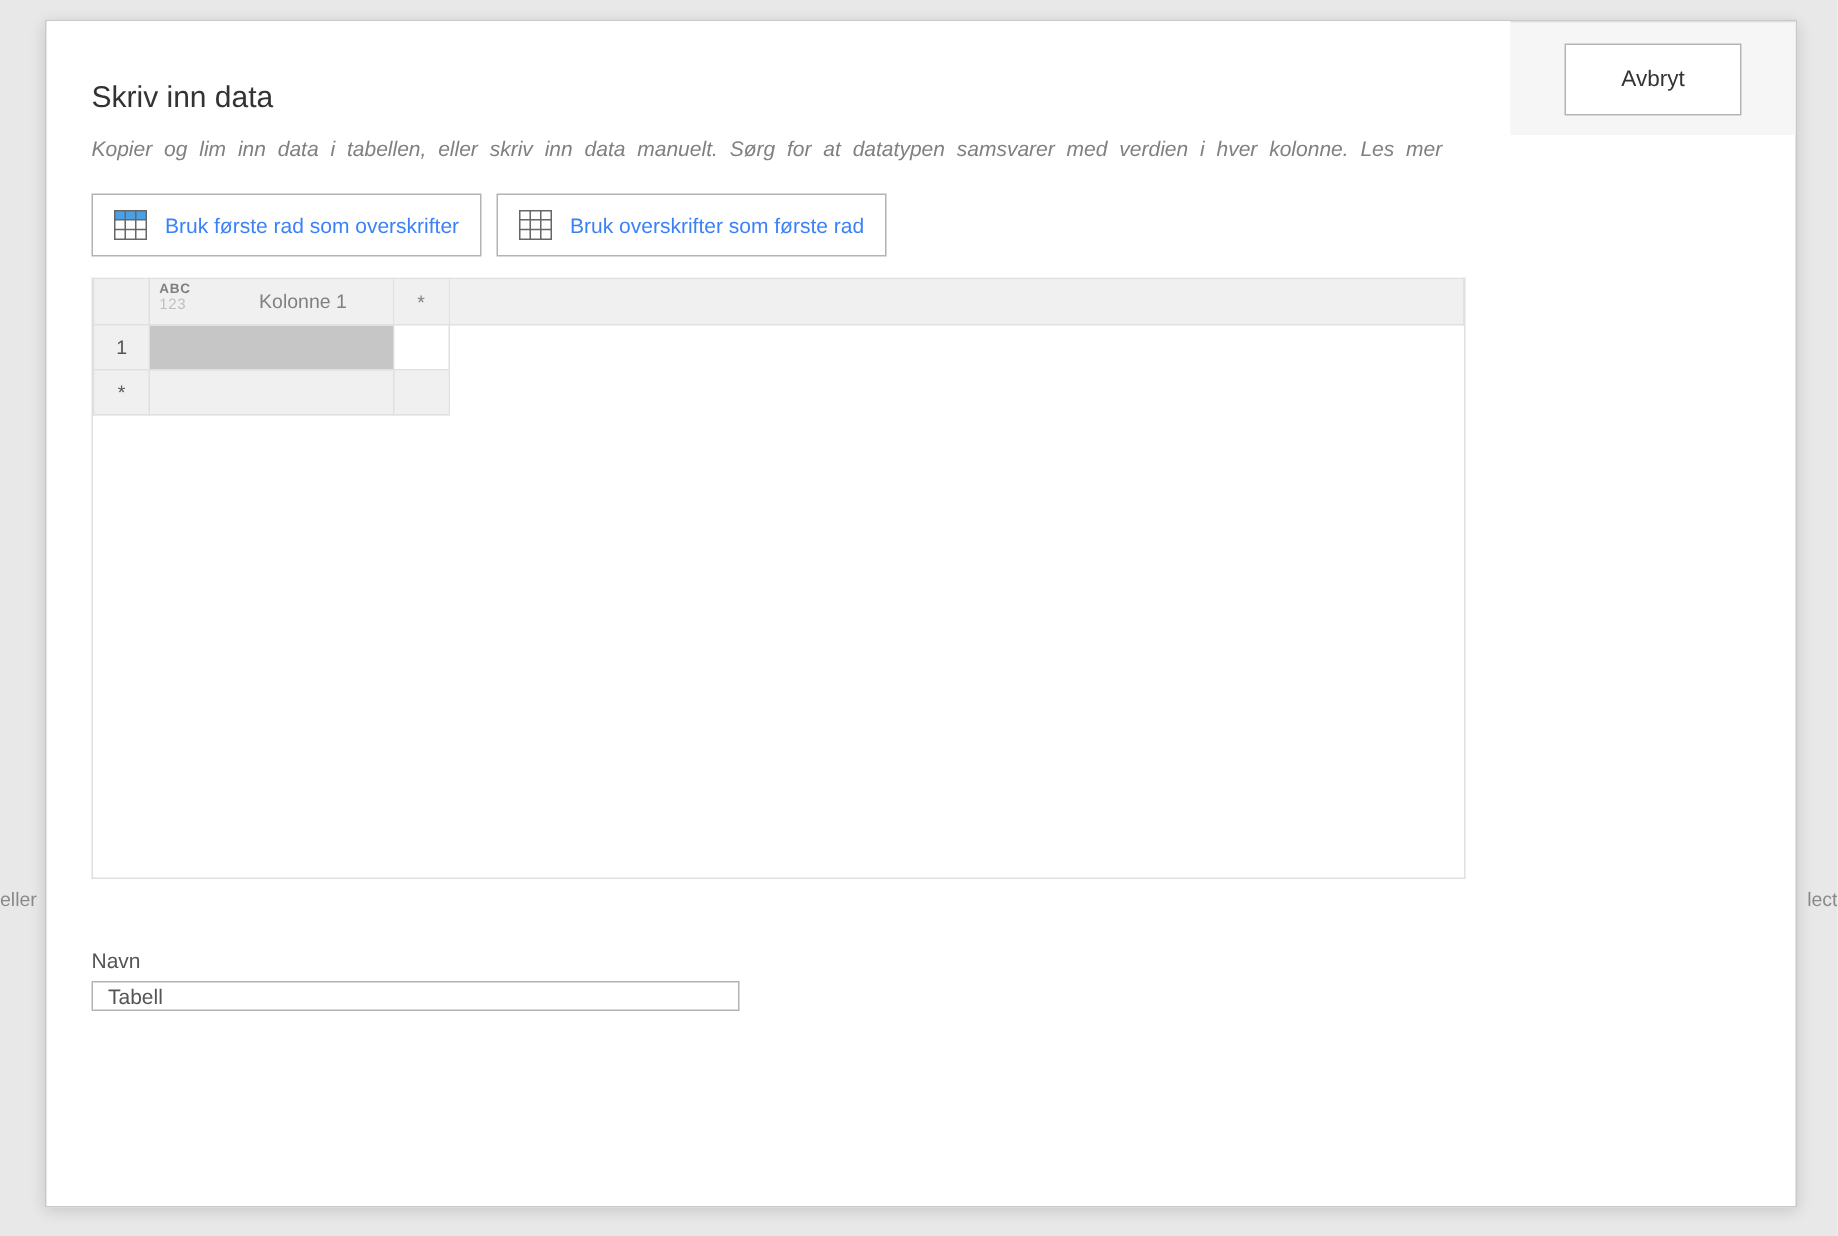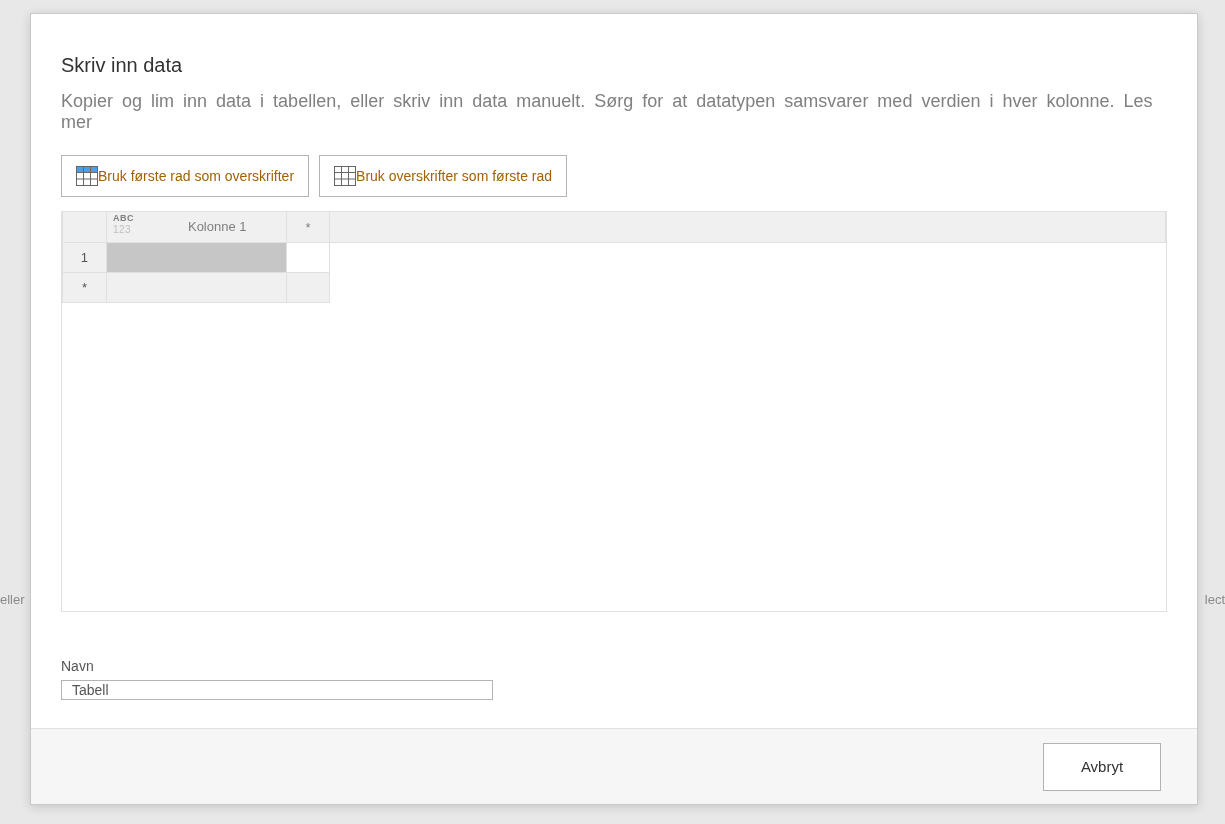--- a/index.html
+++ b/index.html
@@ -23,56 +23,58 @@
   .dialog {
     position: absolute;
     left: 30px;
     top: 13px;
     width: 1166px;
     height: 790px;
     background: #ffffff;
     border: 1px solid #c9c9c9;
     box-shadow: 0 2px 10px rgba(0,0,0,0.15);
     display: flex;
-    flex-direction: column;
+    flex-direction: row;
   }
   .dialog-body {
     flex: 1;
     padding: 0 30px;
     overflow: hidden;
   }
   .title {
     font-size: 20px;
     color: #333;
     margin-top: 40px;
     margin-bottom: 14px;
     font-weight: 400;
   }
   .description {
-    font-size: 18px;
+    font-size: 14px;
     color: #808080;
     margin-bottom: 22px;
     word-spacing: 4px;
+    font-style: italic;
   }
   .learn-more {
     color: #808080;
   }
   .toolbar {
     display: flex;
     gap: 10px;
     margin-bottom: 14px;
   }
   .tool-btn {
     display: inline-flex;
     align-items: center;
+    gap: 12px;
     border: 1px solid #b3b3b3;
     background: #fff;
     padding: 10px 14px;
     font-size: 14px;
-    color: #a16207;
+    color: #3b82f6;
     cursor: pointer;
     font-family: inherit;
   }
   .tool-btn svg { display: block; }
   .grid-wrap {
     border: 1px solid #e0e0e0;
     border-top: none;
     height: 400px;
     background: #fff;
     overflow: hidden;

